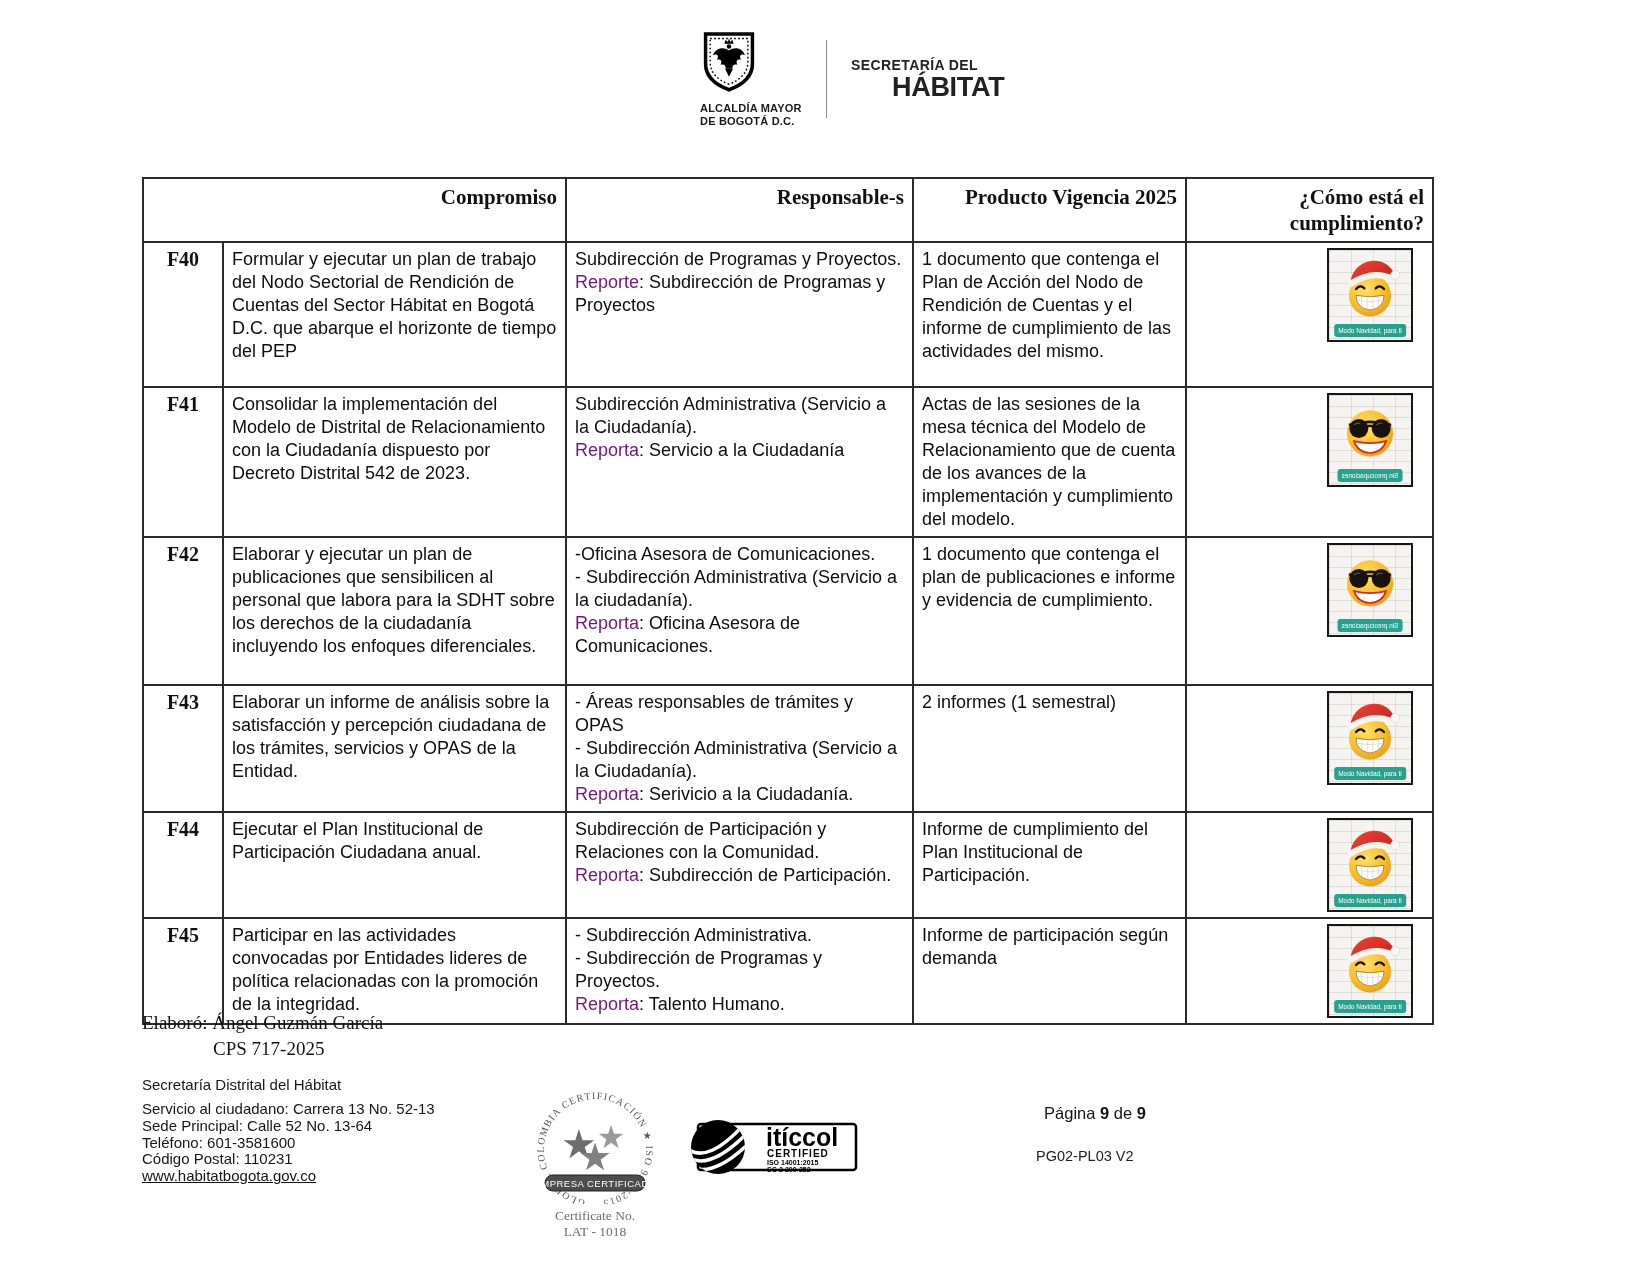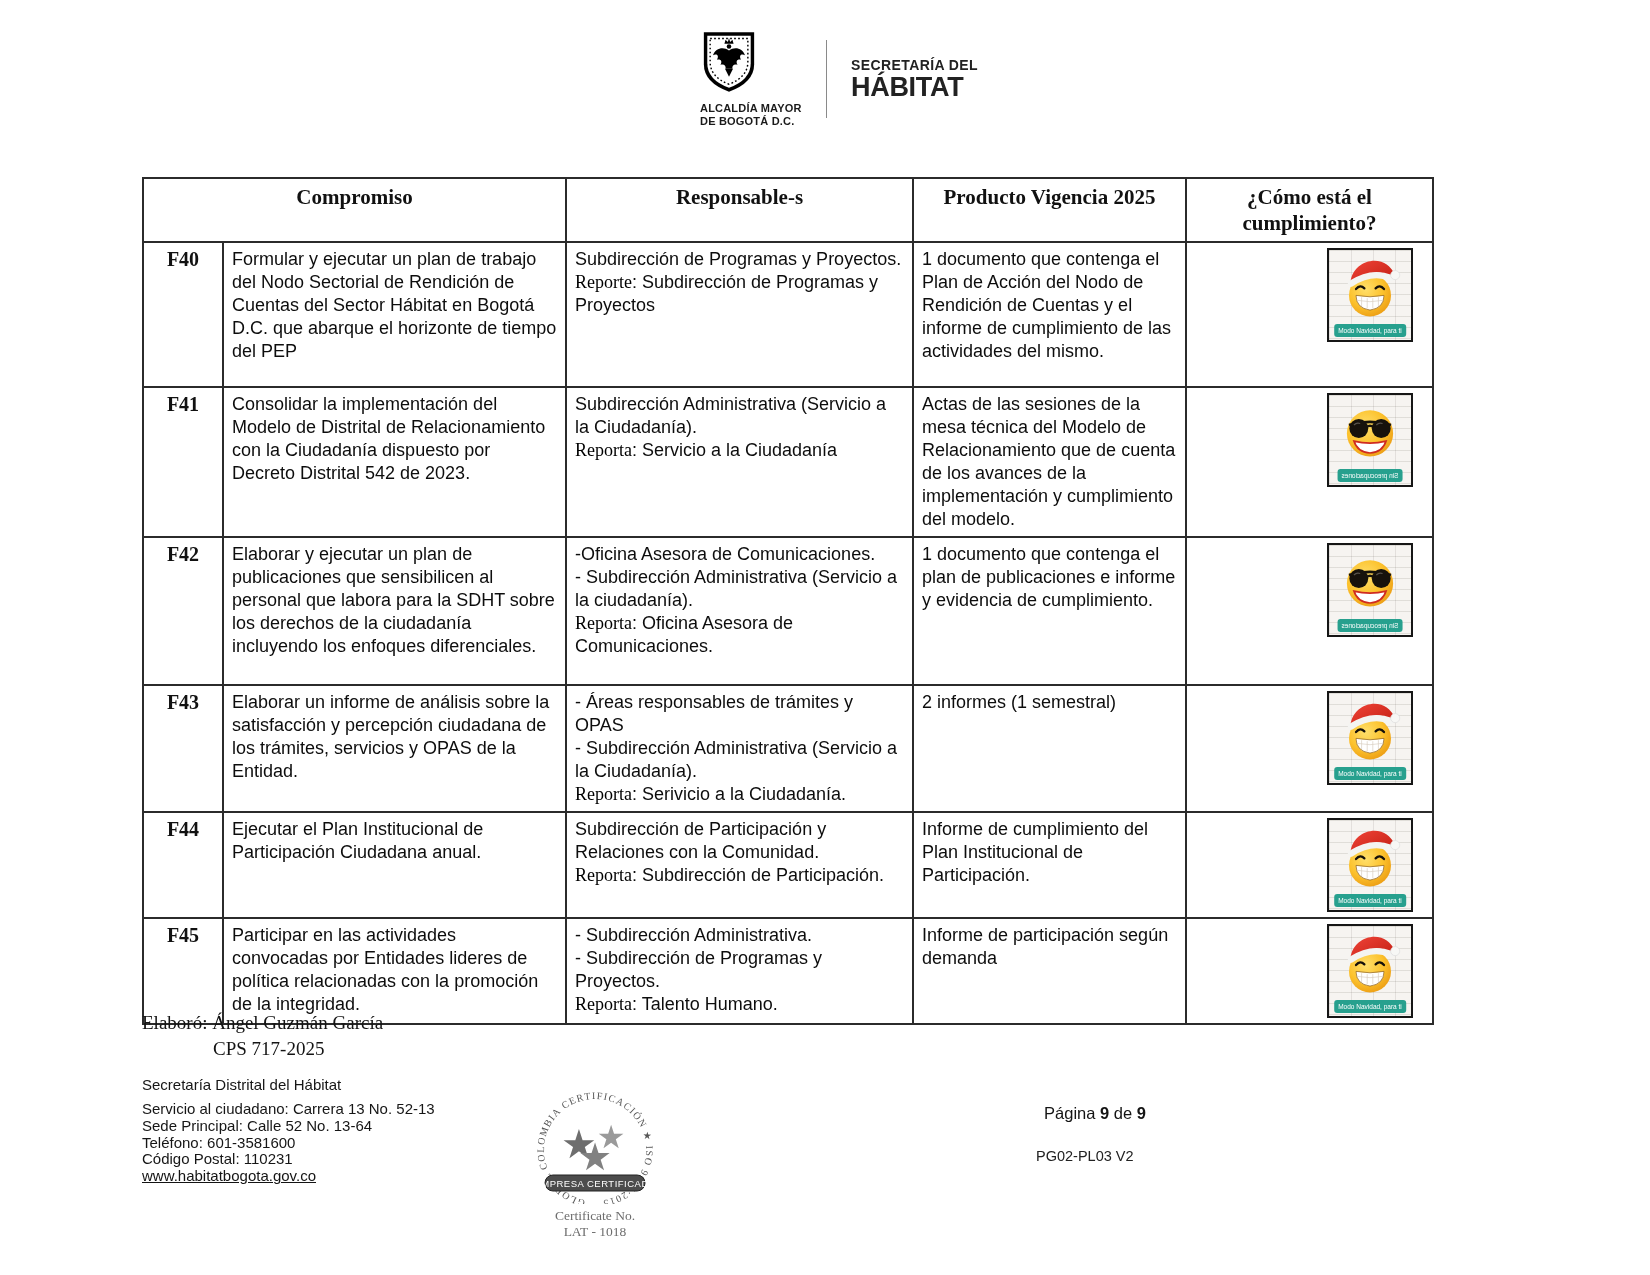--- a/index.html
+++ b/index.html
@@ -5,30 +5,30 @@
   html,body{margin:0;padding:0;background:#e9e9e9;}
   .page{position:relative;width:1650px;height:1275px;background:#ffffff;
         font-family:"Liberation Sans",sans-serif;color:#111;overflow:hidden;margin:0 auto;}
 
   
   .hdr{position:absolute;top:30px;left:700px;display:flex;align-items:center;}
   .logo-block{width:104px;text-align:left;}
   .logo-caption{font-size:11px;font-weight:bold;line-height:13px;letter-spacing:.2px;margin-top:4px;color:#1a1a1a;}
   .hdr-divider{width:1px;height:78px;background:#8a8a8a;margin:0 24px 0 22px;}
   .entity-1{font-size:14px;font-weight:bold;letter-spacing:.4px;color:#222;}
-  .entity-2{font-size:27px;font-weight:bold;letter-spacing:-.3px;line-height:28px;color:#222;}
+  .entity-2{font-size:27px;font-weight:bold;letter-spacing:-.3px;line-height:28px;color:#222;margin-left:41px;}
 
   
   table.main{position:absolute;left:142px;top:177px;width:1290px;border-collapse:collapse;table-layout:fixed;}
   table.main th,table.main td{border:2px solid #2b2b2b;vertical-align:top;padding:5px 8px;overflow:hidden;}
   table.main thead tr{height:58px;}
-  table.main th{font-family:"Liberation Serif",serif;font-size:21px;font-weight:bold;text-align:center;padding-top:5px;line-height:26px;}
+  table.main th{font-family:"Liberation Serif",serif;font-size:21px;font-weight:bold;text-align:right;padding-top:5px;line-height:26px;}
   td.rid{font-family:"Liberation Serif",serif;font-size:20px;font-weight:bold;text-align:center;padding-top:9px;}
   td.txt{font-size:18px;line-height:23px;color:#0d0d0d;}
-  .red{color:#000000;font-family:Liberation Serif, serif;}
+  .red{color:#701a75;}
   td.emoji-cell{vertical-align:middle;padding:0;}
   .emoji-box{position:relative;width:82px;height:90px;margin-left:132px;border:2px solid #161616;
      background-color:#f6f4f1;
      background-image:linear-gradient(rgba(90,80,70,.14) 1px,transparent 1px),
                       linear-gradient(90deg,rgba(90,80,70,.12) 1px,transparent 1px);
      background-size:100% 11px,22px 11px;
      display:flex;justify-content:center;align-items:flex-start;}
   .emoji-box svg{margin-top:2px;}
   .emoji-banner{position:absolute;bottom:3px;left:50%;transform:translateX(-50%);
      color:#fff;font-size:6.5px;line-height:7px;padding:3px 4px;border-radius:3px;white-space:nowrap;}
@@ -328,20 +328,38 @@
       <text x="68" y="88" font-size="38" text-anchor="middle" fill="#818181">★</text>
       <rect x="18" y="93" width="100" height="16" rx="8" fill="#4c4c4c" stroke="#222"></rect>
       <text x="68" y="105" text-anchor="middle" font-size="9.5" fill="#ffffff" letter-spacing=".5">EMPRESA CERTIFICADA</text>
     </svg>
     <div class="cert-no">
       <div>Certificate No.</div>
       <div>LAT  - 1018</div>
     </div>
   </div>
 
+  <div class="seal2">
+    <svg width="186" height="62" viewBox="0 0 186 62">
+      <rect x="22" y="8" width="158" height="46" rx="3" fill="#fff" stroke="#000" stroke-width="2.5"></rect>
+      <circle cx="42" cy="31" r="27" fill="#000"></circle>
+      <clipPath id="cc">
+          <circle cx="42" cy="31" r="27"></circle>
+        </clipPath>
+      <g clip-path="url(#cc)" stroke="#fff" stroke-width="3.5" fill="none">
+        <path d="M8 30 C24 46 46 34 72 4"></path>
+        <path d="M10 40 C26 52 48 42 76 12"></path>
+        <path d="M12 50 C30 60 52 50 80 20"></path>
+      </g>
+      <text x="90" y="30" font-size="25" font-weight="bold" font-family="Liberation Sans,sans-serif" fill="#000">itíccol</text>
+      <text x="91" y="41" font-size="10" font-weight="bold" letter-spacing="1" fill="#000">CERTIFIED</text>
+      <text x="91" y="49" font-size="7" font-weight="bold" fill="#000">ISO 14001:2015</text>
+      <text x="91" y="56" font-size="7" font-weight="bold" fill="#000">SG 2 200-252</text>
+    </svg>
+  </div>
 
   <div class="pagina">
     <span>Página</span>
     <b>9</b>
     <span>de</span>
     <b>9</b>
   </div>
   <div class="doc-code">PG02-PL03 V2</div>
 
 </div>

